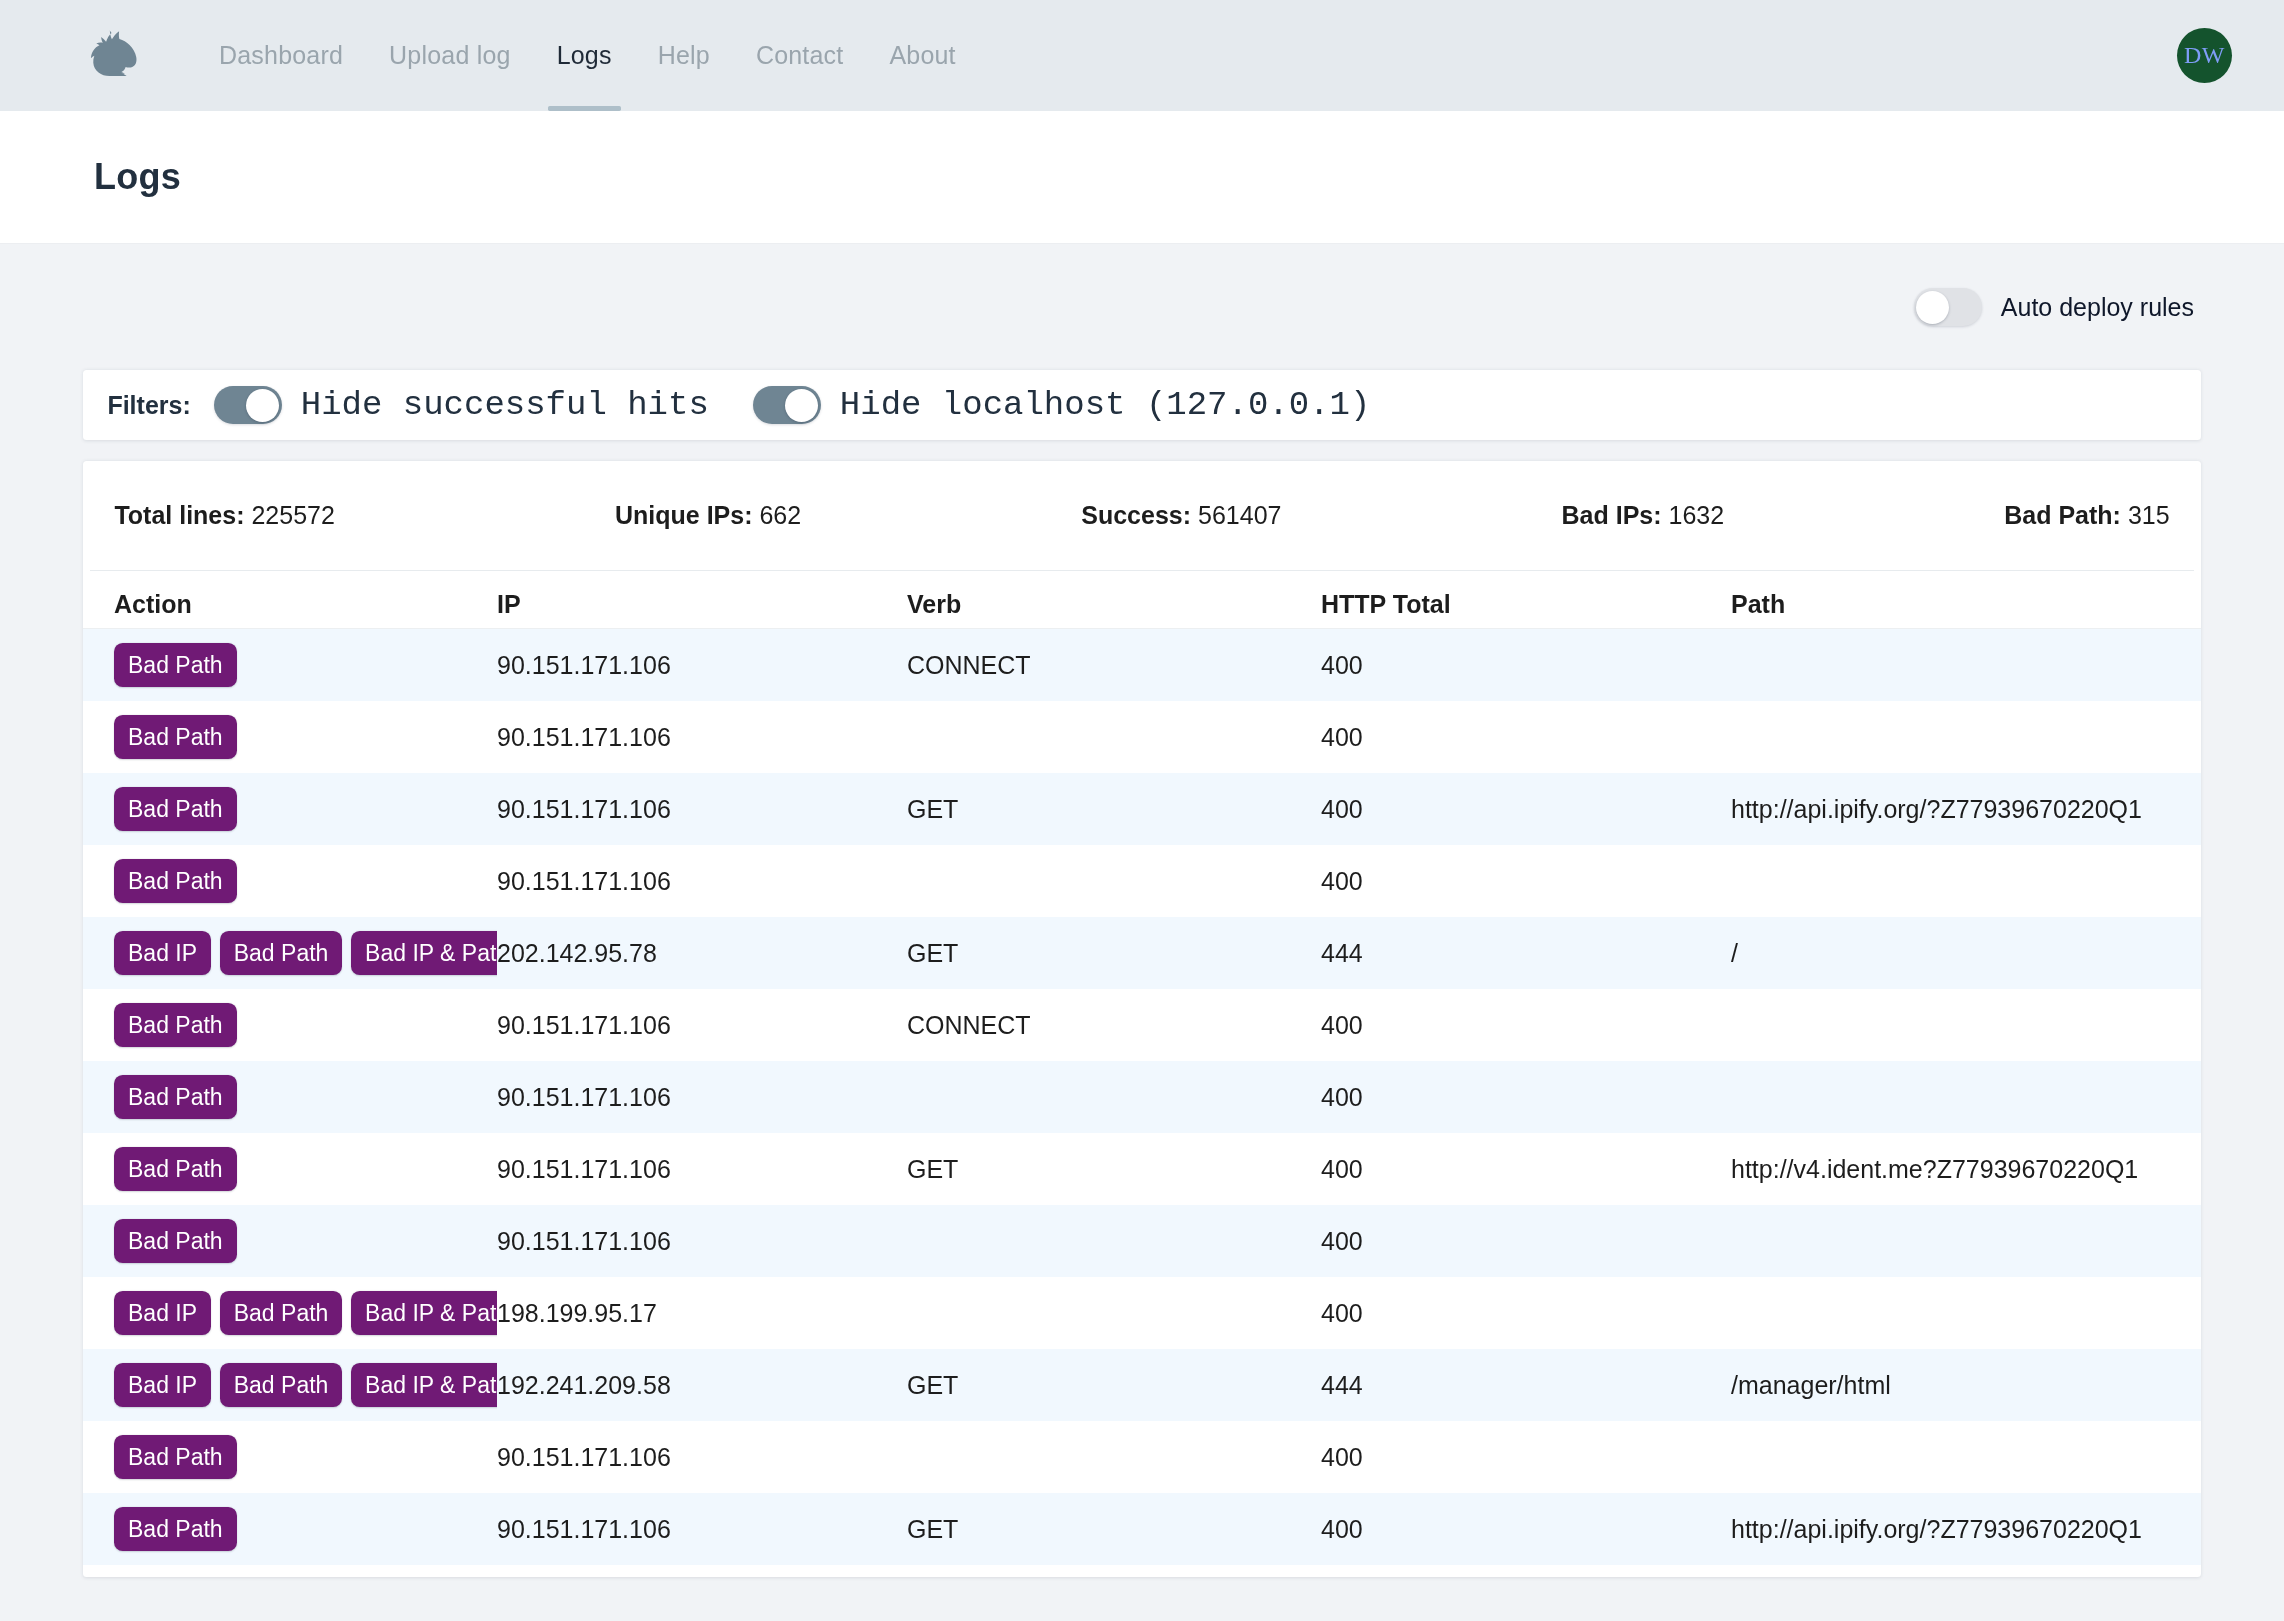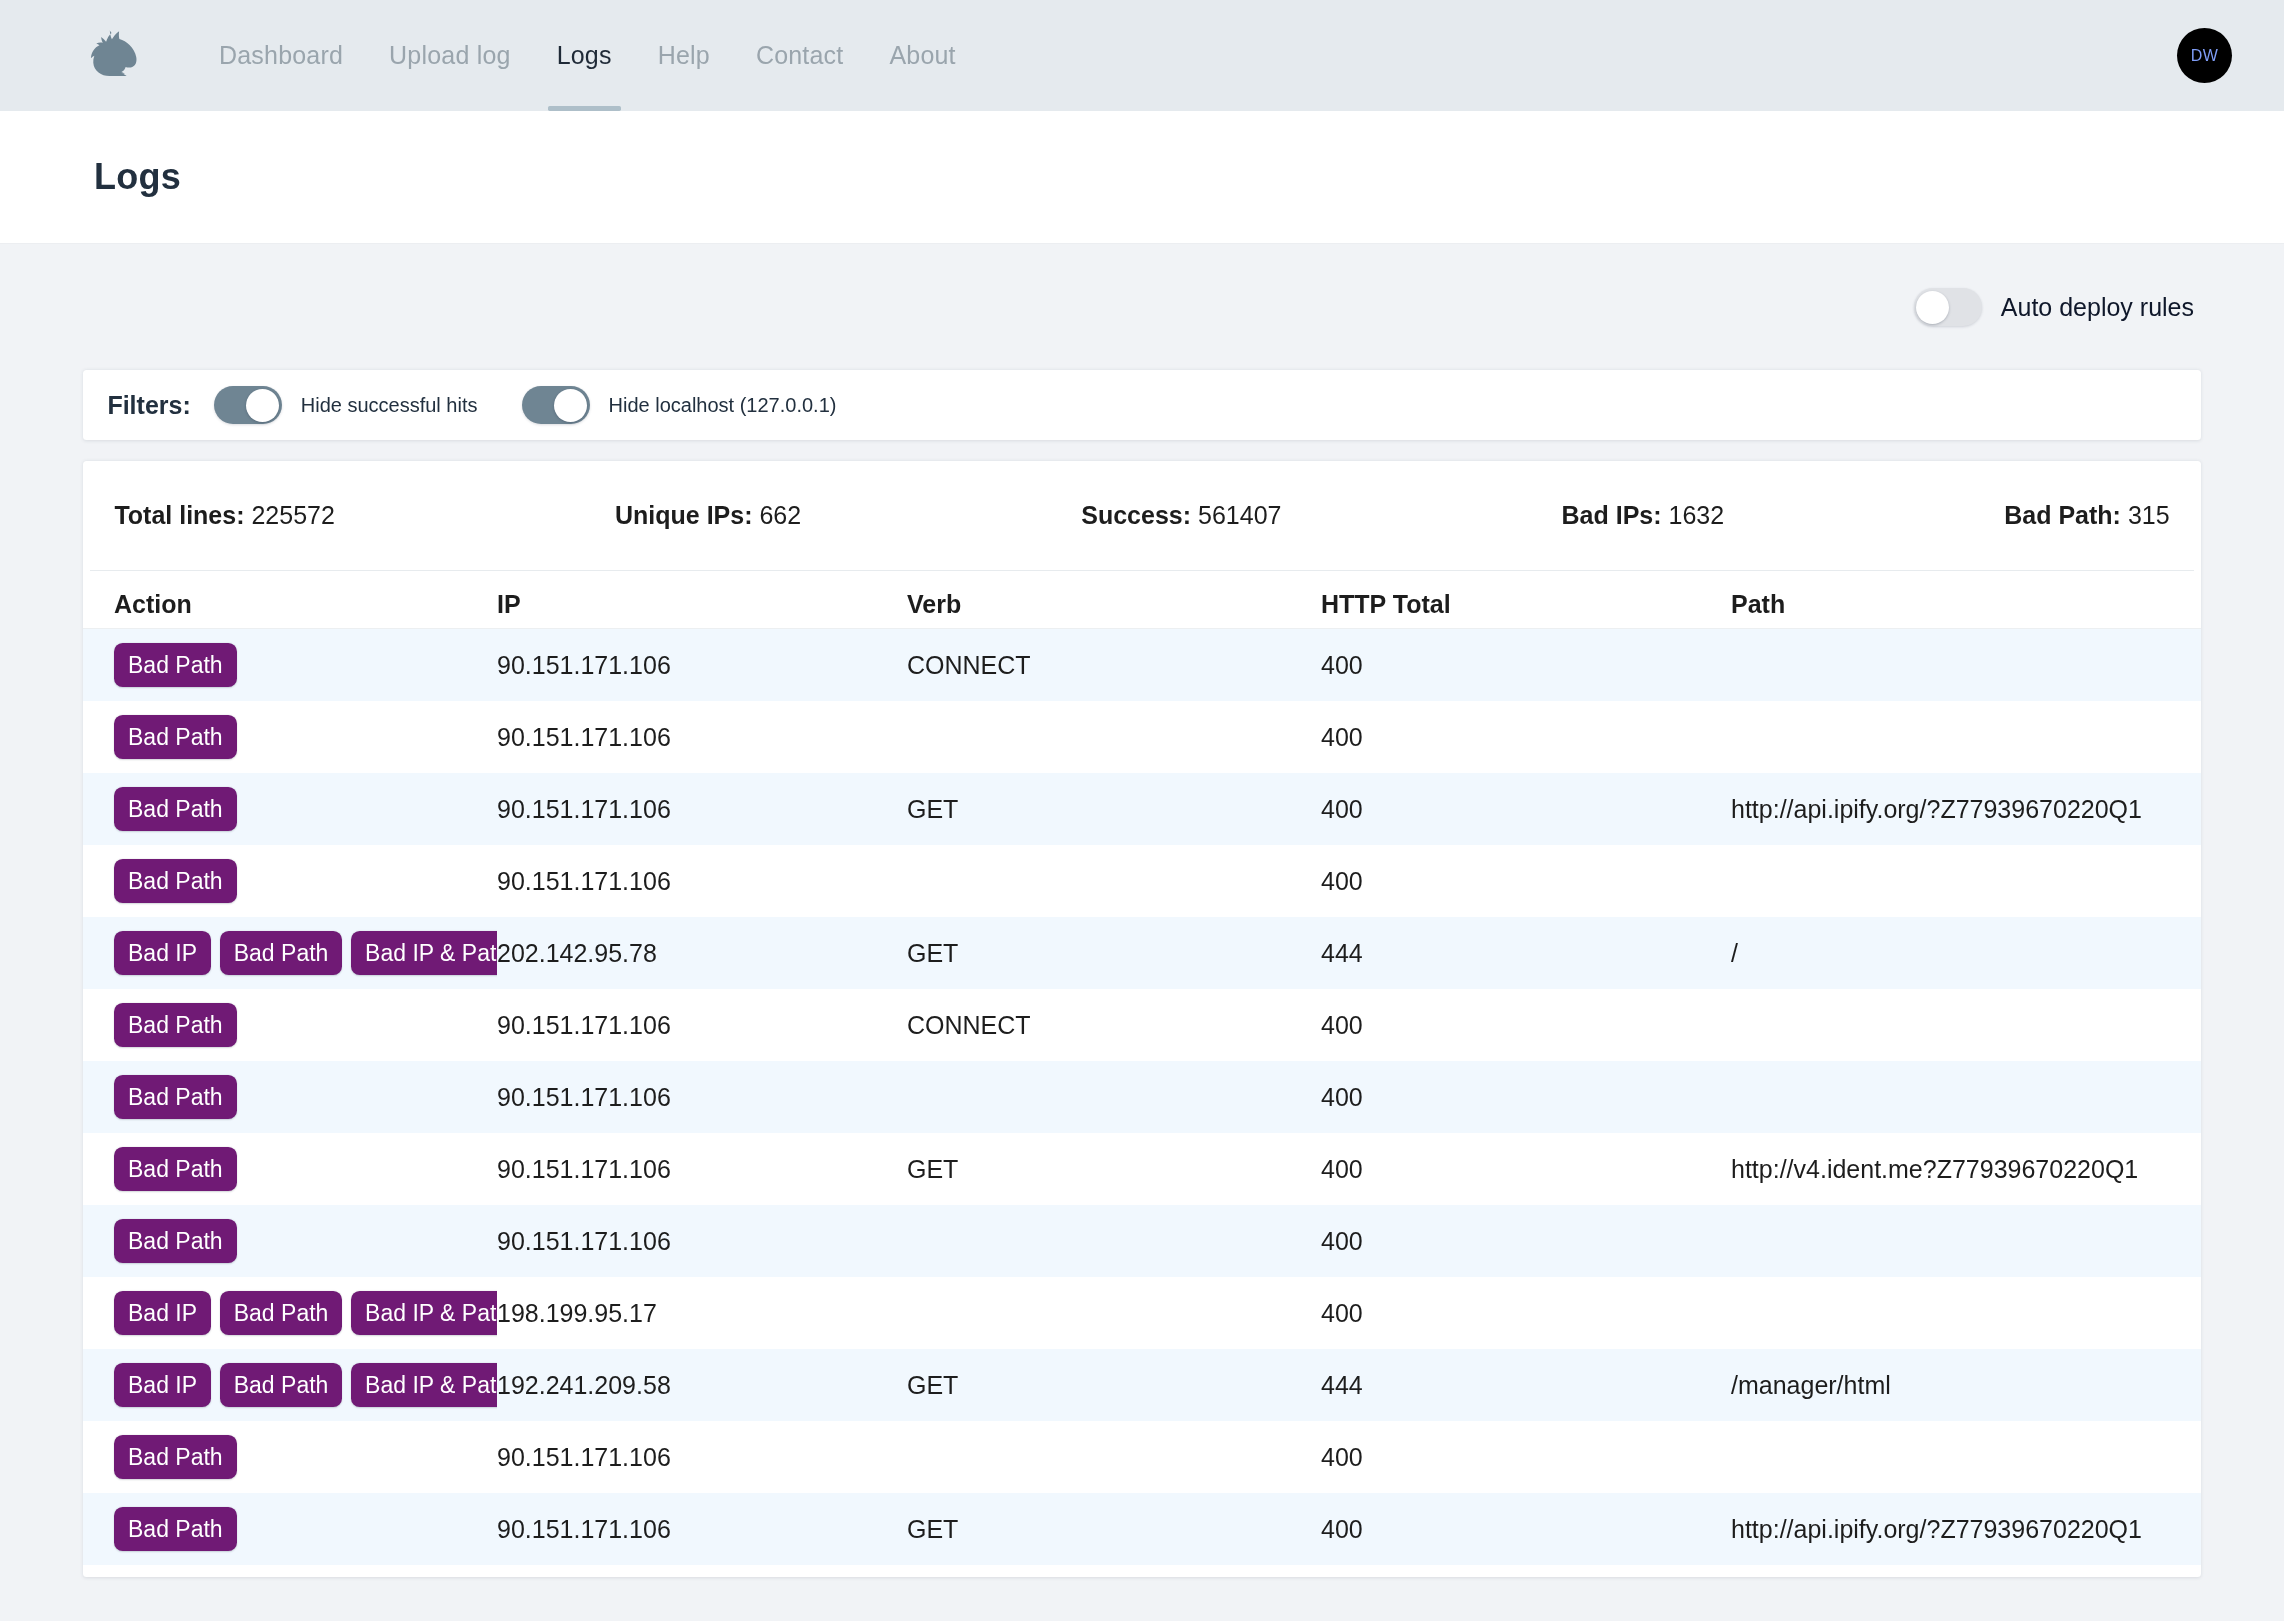--- a/index.html
+++ b/index.html
@@ -68,28 +68,29 @@
     height: 5.2px;
     background: #aebfc9;
     border-radius: 1.7px;
   }
 
   .avatar {
     margin-left: auto;
     width: 55px;
     height: 55px;
     border-radius: 50%;
-    background: #000000;
+    background: #14532d;
     color: #7f9df6;
-    font-size: 16px;
+    font-size: 24px;
     display: flex;
     align-items: center;
     justify-content: center;
     letter-spacing: 0.4px;
     cursor: pointer;
+    font-family: Liberation Serif, serif;
   }
 
   
   .title-band {
     background: #ffffff;
     height: 133px;
     display: flex;
     align-items: center;
     padding-left: 94px;
     border-bottom: 0.9px solid #eceef1;
@@ -165,23 +166,24 @@
     margin-right: 23px;
     text-align: right;
   }
   .filter-item {
     display: flex;
     align-items: center;
     gap: 19px;
     margin-right: 44px;
   }
   .filter-text {
-    font-size: 20px;
+    font-size: 34px;
     color: #22303f;
     white-space: nowrap;
+    font-family: Liberation Mono, monospace;
   }
 
   
   .table-card {
     overflow: hidden;
     height: 1116px;
   }
 
   .stats-row {
     display: flex;

